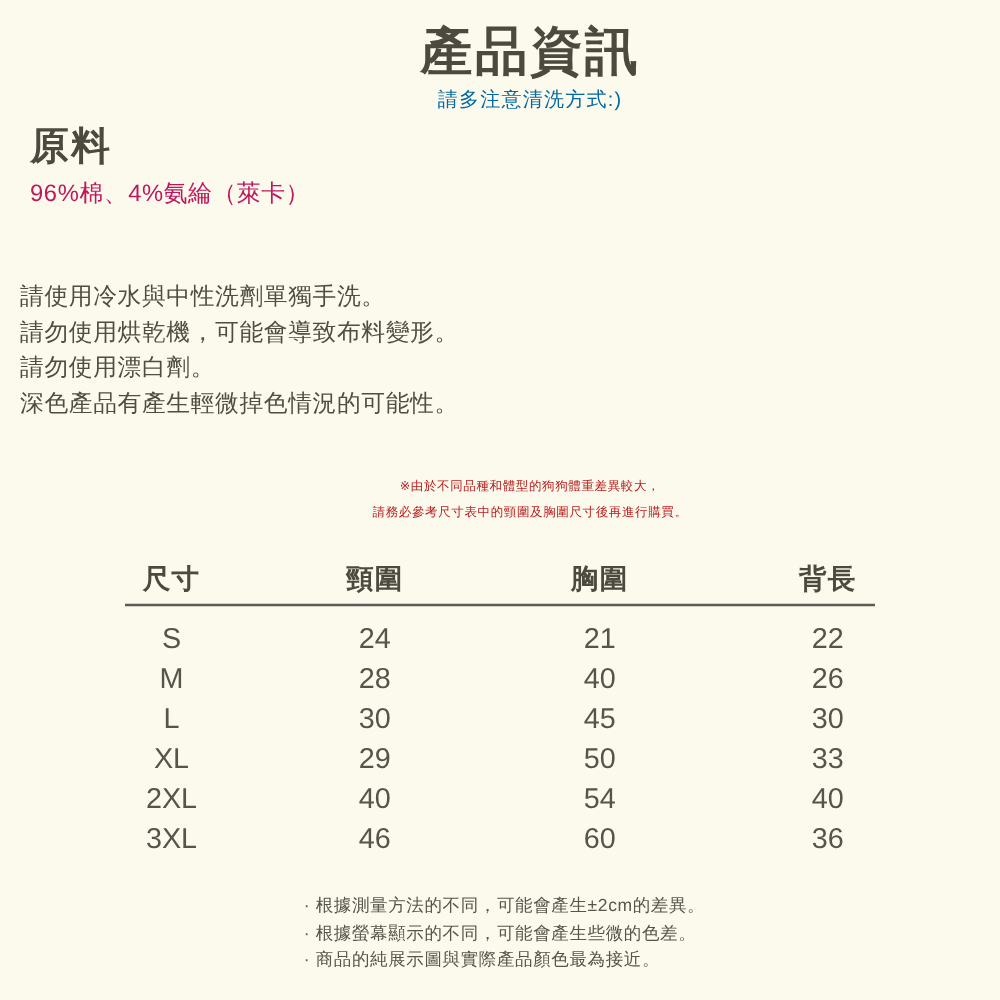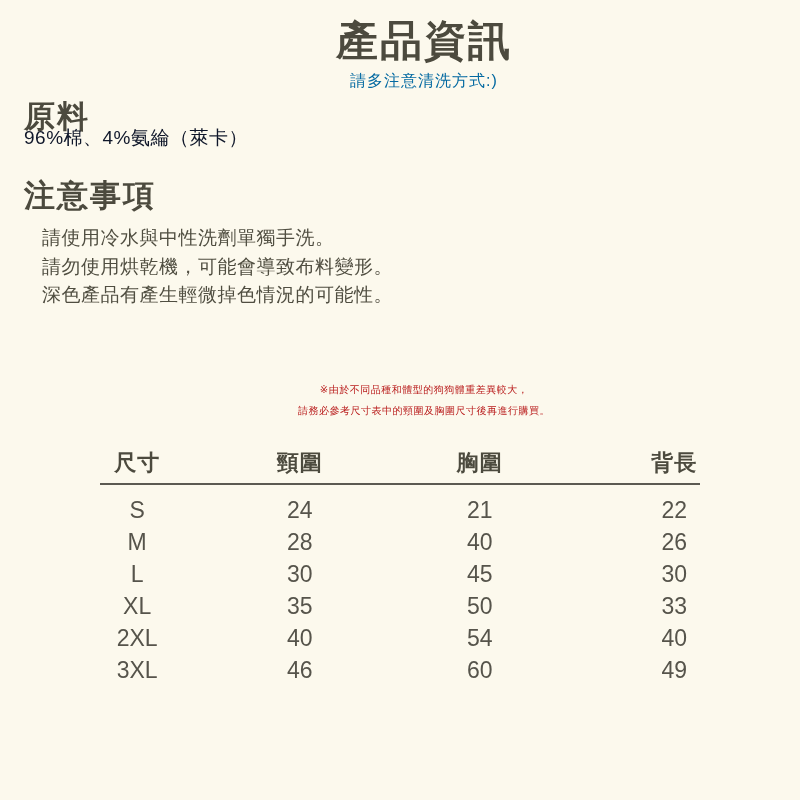--- a/index.html
+++ b/index.html
@@ -50,30 +50,30 @@
     font-size: 31px;
     font-weight: bold;
     letter-spacing: 2px;
     color: #4C4A3E;
     line-height: 34px;
   }
   .materials-heading { top: 100px; }
   .materials-content {
     position: absolute;
     left: 24px;
-    top: 126px;
+    top: 144px;
     font-size: 19px;
     letter-spacing: 0.5px;
-    color: #0f172a;
+    color: #be185d;
     line-height: 24px;
   }
   .precautions-heading { top: 179px; }
   .precautions-list {
     position: absolute;
-    left: 42px;
+    left: 16px;
     top: 224px;
     font-size: 19px;
     letter-spacing: 0.5px;
     color: #504E41;
   }
   .precaution-line { line-height: 28.5px; }
   .size-note {
     position: absolute;
     top: 379px;
     left: 0;
@@ -107,21 +107,21 @@
     font-size: 22px;
     font-weight: bold;
     color: #4C4A3E;
     line-height: 30px;
     letter-spacing: 1px;
     text-align: right;
   }
   .c1 { left: 6.2%; }
   .c2 { left: 33.3%; }
   .c3 { left: 63.3%; }
-  .c4 { left: 93.7%; margin-left: 12px; }
+  .c4 { left: 93.7%; }
   .t-line {
     width: 100%;
     height: 2px;
     background: #5C5A52;
     margin-top: 5px;
   }
   .t-body { margin-top: 9px; }
   .footnotes {
     position: absolute;
     left: 243px;
@@ -136,24 +136,24 @@
 <body>
 
 <div class="page">
 
   <h1 class="title">產品資訊</h1>
   <div class="subtitle">請多注意清洗方式:)</div>
 
   <h2 class="heading materials-heading">原料</h2>
   <div class="materials-content">96%棉、4%氨綸（萊卡）</div>
 
-  <h2 class="heading precautions-heading">注意事項</h2>
   <div class="precautions-list">
     <div class="precaution-line">請使用冷水與中性洗劑單獨手洗。</div>
     <div class="precaution-line">請勿使用烘乾機，可能會導致布料變形。</div>
+    <div class="precaution-line">請勿使用漂白劑。</div>
     <div class="precaution-line">深色產品有產生輕微掉色情況的可能性。</div>
   </div>
 
   <div class="size-note">
     <div>※由於不同品種和體型的狗狗體重差異較大，</div>
     <div>請務必參考尺寸表中的頸圍及胸圍尺寸後再進行購買。</div>
   </div>
 
   <div class="size-table">
     <div class="t-row t-header">
@@ -177,33 +177,38 @@
         <span class="cell c4">26</span>
       </div>
       <div class="t-row">
         <span class="cell c1">L</span>
         <span class="cell c2">30</span>
         <span class="cell c3">45</span>
         <span class="cell c4">30</span>
       </div>
       <div class="t-row">
         <span class="cell c1">XL</span>
-        <span class="cell c2">35</span>
+        <span class="cell c2">29</span>
         <span class="cell c3">50</span>
         <span class="cell c4">33</span>
       </div>
       <div class="t-row">
         <span class="cell c1">2XL</span>
         <span class="cell c2">40</span>
         <span class="cell c3">54</span>
         <span class="cell c4">40</span>
       </div>
       <div class="t-row">
         <span class="cell c1">3XL</span>
         <span class="cell c2">46</span>
         <span class="cell c3">60</span>
-        <span class="cell c4">49</span>
+        <span class="cell c4">36</span>
       </div>
     </div>
   </div>
 
+  <div class="footnotes">
+    <div class="footnote">· 根據測量方法的不同，可能會產生±2cm的差異。</div>
+    <div class="footnote">· 根據螢幕顯示的不同，可能會產生些微的色差。</div>
+    <div class="footnote">· 商品的純展示圖與實際產品顏色最為接近。</div>
+  </div>
 
 </div>
 
 </body></html>

